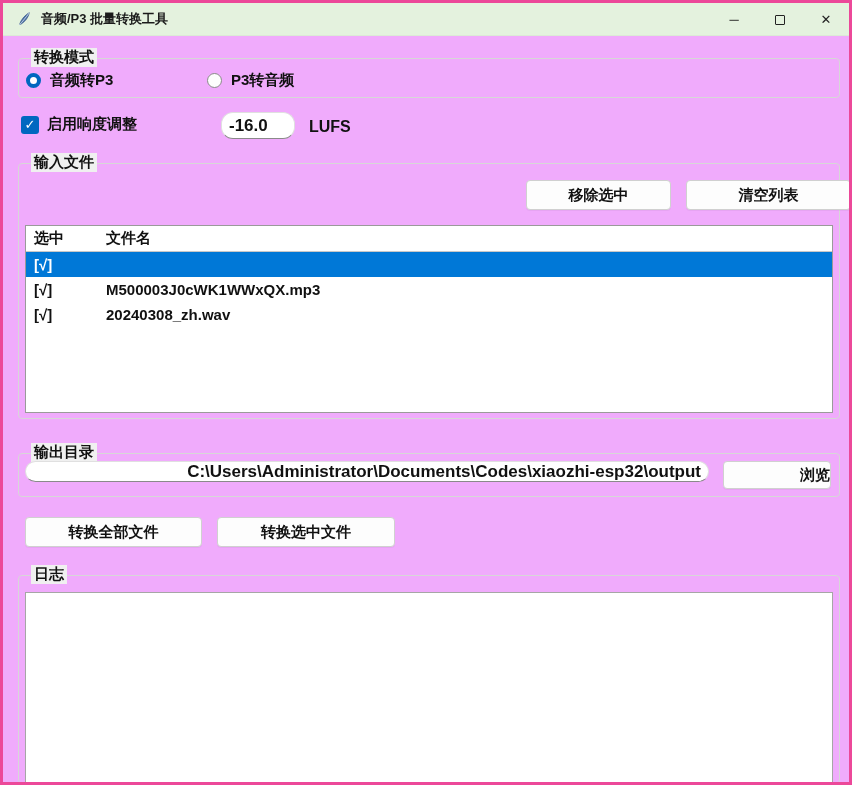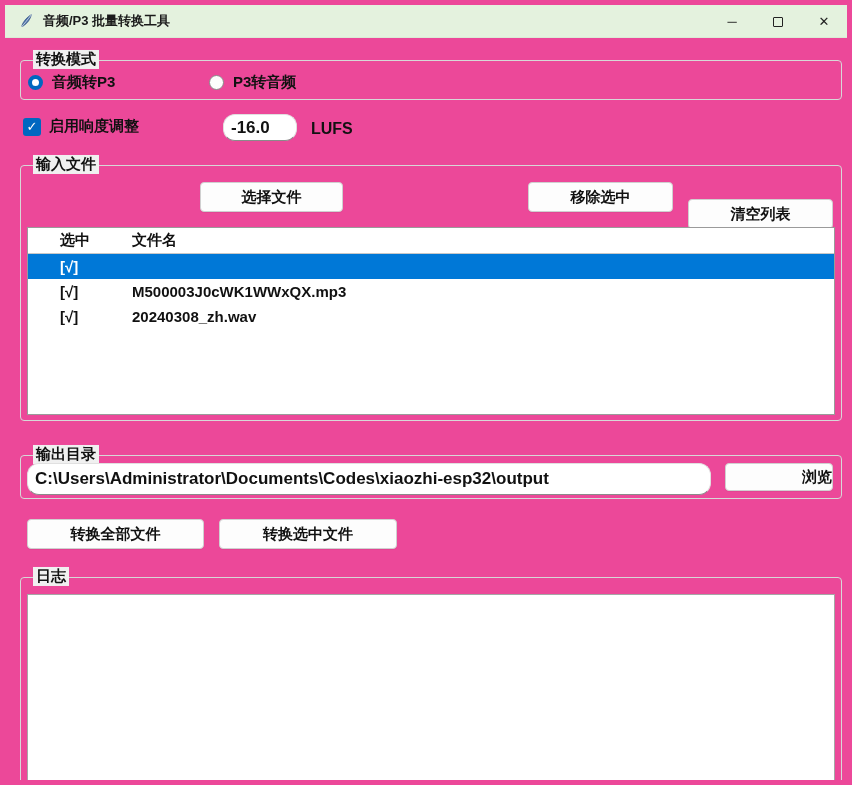--- a/index.html
+++ b/index.html
@@ -1,21 +1,21 @@
 <!DOCTYPE html>
 <html><head>
 <meta charset="utf-8">
 <style>
   * { margin: 0; padding: 0; box-sizing: border-box; }
   html, body { width: 852px; height: 785px; }
   body { font-family: "Liberation Sans", "DejaVu Sans", sans-serif; }
 
   .window {
     position: relative; width: 852px; height: 785px;
-    background: #ec4899; border: 5px solid #ec4899; overflow: hidden;
+    background: #f0abfc; border: 3px solid #ec4899; overflow: hidden;
   }
 
   
   .titlebar {
     position: absolute; left: 0; top: 0; width: 100%; height: 33px;
     background: #e4f2de; display: flex; align-items: center;
     border-bottom: 1px solid #dcead6;
   }
   .app-icon { width: 16px; height: 16px; margin-left: 13px; flex: 0 0 auto; }
   .title-text { margin-left: 9px; font-size: 13px; font-weight: 600; color: #1a1a1a; }
@@ -77,21 +77,21 @@
   }
   .tree-header {
     display: flex; height: 26px; align-items: center; background: #ffffff;
     border-bottom: 1px solid #c8c8c8; font-size: 15px; font-weight: 700; color: #111;
   }
   .tree-row {
     display: flex; height: 25px; align-items: center;
     font-size: 15px; font-weight: 700; color: #111; background: #fff;
   }
   .tree-row.selected { background: #0078d7; color: #fff; }
-  .col-check { width: 78px; padding-left: 8px; flex: 0 0 auto; white-space: nowrap; margin-left: 24px; }
+  .col-check { width: 78px; padding-left: 8px; flex: 0 0 auto; white-space: nowrap; }
   .col-name { flex: 1; padding-left: 2px; white-space: nowrap; overflow: hidden; }
 
   
   .log-area {
     position: absolute; left: 22px; top: 589px; width: 808px; height: 193px;
     background: #fff; border: 1px solid #a6a6a6;
     font-size: 14px; font-weight: 400; color: #111; padding: 4px;
   }
 
   .static-label { position: absolute; font-size: 15px; font-weight: 700; color: #111; white-space: nowrap; }
@@ -137,27 +137,24 @@
       <span>✓</span>
     </span>
     <span style="margin-left:8px; font-size:15px; font-weight:700; color:#111;font-family:Liberation Mono, monospace;">启用响度调整</span>
   </div>
   <input class="entry" style="position: absolute; left: 218px; top: 109px; width: 74px; height: 27px;" value="-16.0">
   <span class="static-label" style="left:306px; top:115px; font-size:16px;">LUFS</span>
 
   <div class="lframe" style="left:15px; top:160px; width:822px; height:256px;">
     <span class="lframe-label">输入文件</span>
   </div>
-  <div class="btn" style="left:195px; top:177px; width:143px; height:30px;">
-    <span>选择文件</span>
-  </div>
   <div class="btn" style="left:523px; top:177px; width:145px; height:30px;">
     <span>移除选中</span>
   </div>
-  <div class="btn" style="left:683px; top:177px; width:145px; height:30px;margin-top:17px;">
+  <div class="btn" style="left:683px; top:177px; width:165px; height:30px;">
     <span>清空列表</span>
   </div>
 
   <div class="tree">
     <div class="tree-header">
       <span class="col-check">选中</span>
       <span class="col-name">文件名</span>
     </div>
     <div class="tree-row selected">
       <span class="col-check">[√]</span>
@@ -168,21 +165,21 @@
     </div>
     <div class="tree-row">
       <span class="col-check">[√]</span>
       <span class="col-name">20240308_zh.wav</span>
     </div>
   </div>
 
   <div class="lframe" style="left:15px; top:450px; width:822px; height:44px;">
     <span class="lframe-label">输出目录</span>
   </div>
-  <input class="entry" style="position: absolute; left: 22px; top: 458px; width: 684px; height: 32px;" value="C:\Users\Administrator\Documents\Codes\xiaozhi-esp32\output">
+  <input class="entry" style="position: absolute; left: 22px; top: 458px; width: 684px; height: 21px; text-align: right;" value="C:\Users\Administrator\Documents\Codes\xiaozhi-esp32\output">
   <div class="btn" style="left:720px; top:458px; width:108px; height:28px;justify-content:flex-end;">
     <span>浏览</span>
   </div>
 
   <div class="btn" style="left:214px; top:514px; width:178px; height:30px;">
     <span>转换选中文件</span>
   </div>
   <div class="btn" style="left:22px; top:514px; width:177px; height:30px;">
     <span>转换全部文件</span>
   </div>

